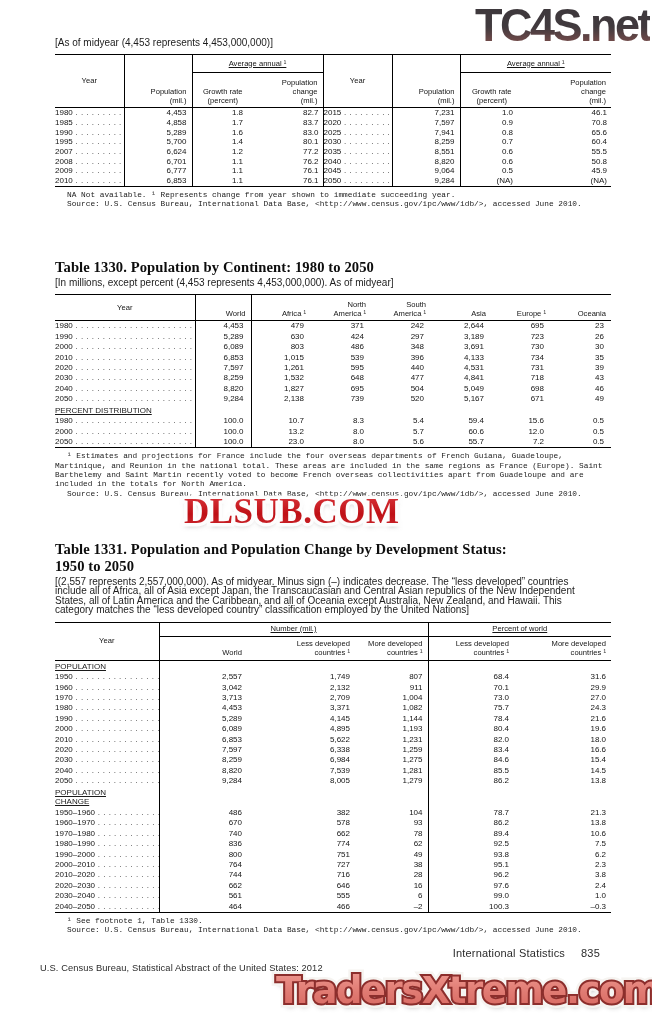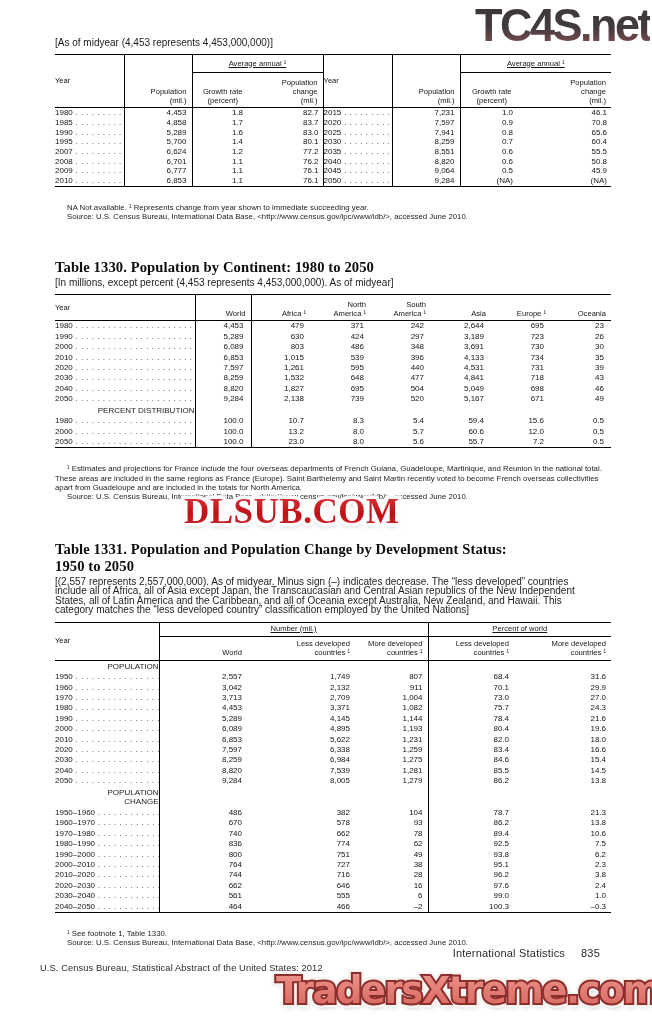--- a/index.html
+++ b/index.html
@@ -23,30 +23,30 @@
   .bracket { font-size:10px; line-height:9.4px; margin:2px 0 7px 0; color:#1c1c1c; }
 
   
   table {
     border-collapse:collapse; table-layout:fixed; width:556px;
     border-top:1px solid #000; border-bottom:1px solid #000;
     font-size:8px; color:#141414;
   }
   thead th { border-bottom:1px solid #000; font-weight:400; font-size:7.6px; line-height:8.8px; }
   th.bR, td.bR { border-right:1px solid #000; }
-  .h-year { text-align:left; vertical-align:middle; }
+  .h-year { text-align:center; vertical-align:middle; }
   .h-num  { text-align:right; vertical-align:bottom; padding:1px 5px 2px 1px; }
   .h-ctr  { text-align:center; vertical-align:bottom; padding:1px 8px 2px 1px; }
   .h-grp  { text-align:center; vertical-align:middle; height:14px;text-decoration:underline; }
   td { padding:0; line-height:10.4px; vertical-align:bottom; }
   #t1329 td { line-height:9.65px; }
   .c-year { text-align:left; overflow:hidden; white-space:nowrap; }
   .yr::after { content:" . . . . . . . . . . . . . . . . . . . . . . . . . . . . . . . . . ."; letter-spacing:0.5px; color:#2a2a2a; }
   .c-num  { text-align:right; padding-right:6px; }
-  .c-section { text-align:right; line-height:9.6px; padding:1px 0; color:#1a1a1a; }
+  .c-section { text-align:left; line-height:9.6px; padding:1px 0; color:#1a1a1a;text-decoration:underline; }
 
   
   #t1329 thead tr:first-child th.h-avg { height:18px; }
   #t1329 thead tr:last-child th { height:35px; }
   #t1329 tbody td:nth-child(1), #t1329 tbody td:nth-child(2),
   #t1329 tbody td:nth-child(4), #t1329 tbody td:nth-child(5),
   #t1329 tbody td:nth-child(6) { border-right:1px solid #000; }
   #t1329 tbody td:nth-child(3), #t1329 tbody td:nth-child(7) { padding-right:17px; }
   #t1329 tbody td:nth-child(2), #t1329 tbody td:nth-child(6) { padding-right:5px; }
   #t1329 tbody td:nth-child(4), #t1329 tbody td:nth-child(8) { padding-right:4px; }
@@ -55,21 +55,21 @@
   #t1330 thead th { height:26px; }
   #t1330 tbody td:nth-child(1), #t1330 tbody td:nth-child(2) { border-right:1px solid #000; }
   #t1330 .c-num { padding-right:7px; }
 
   
   #t1331 thead tr:last-child th { height:24px;text-align:right; }
   #t1331 tbody td:nth-child(1), #t1331 tbody td:nth-child(4) { border-right:1px solid #000; }
   #t1331 .c-num { padding-right:5px; }
 
   
-  .fnblock { margin-top:16px; }
+  .fnblock { margin-top:4px;font-family:Liberation Mono, monospace; }
   .fnote { font-size:7.8px; line-height:9.3px; color:#1c1c1c; text-indent:12px; }
 
   
   .running-head {
     position:absolute; top:947px; right:52px; font-size:11px; color:#2b2b2b; letter-spacing:0.2px;
   }
   .running-head .pgnum { margin-left:16px; }
   .imprint {
     position:absolute; top:963px; left:40px; font-size:9.3px; color:#2b2b2b; letter-spacing:0.1px;
   }

